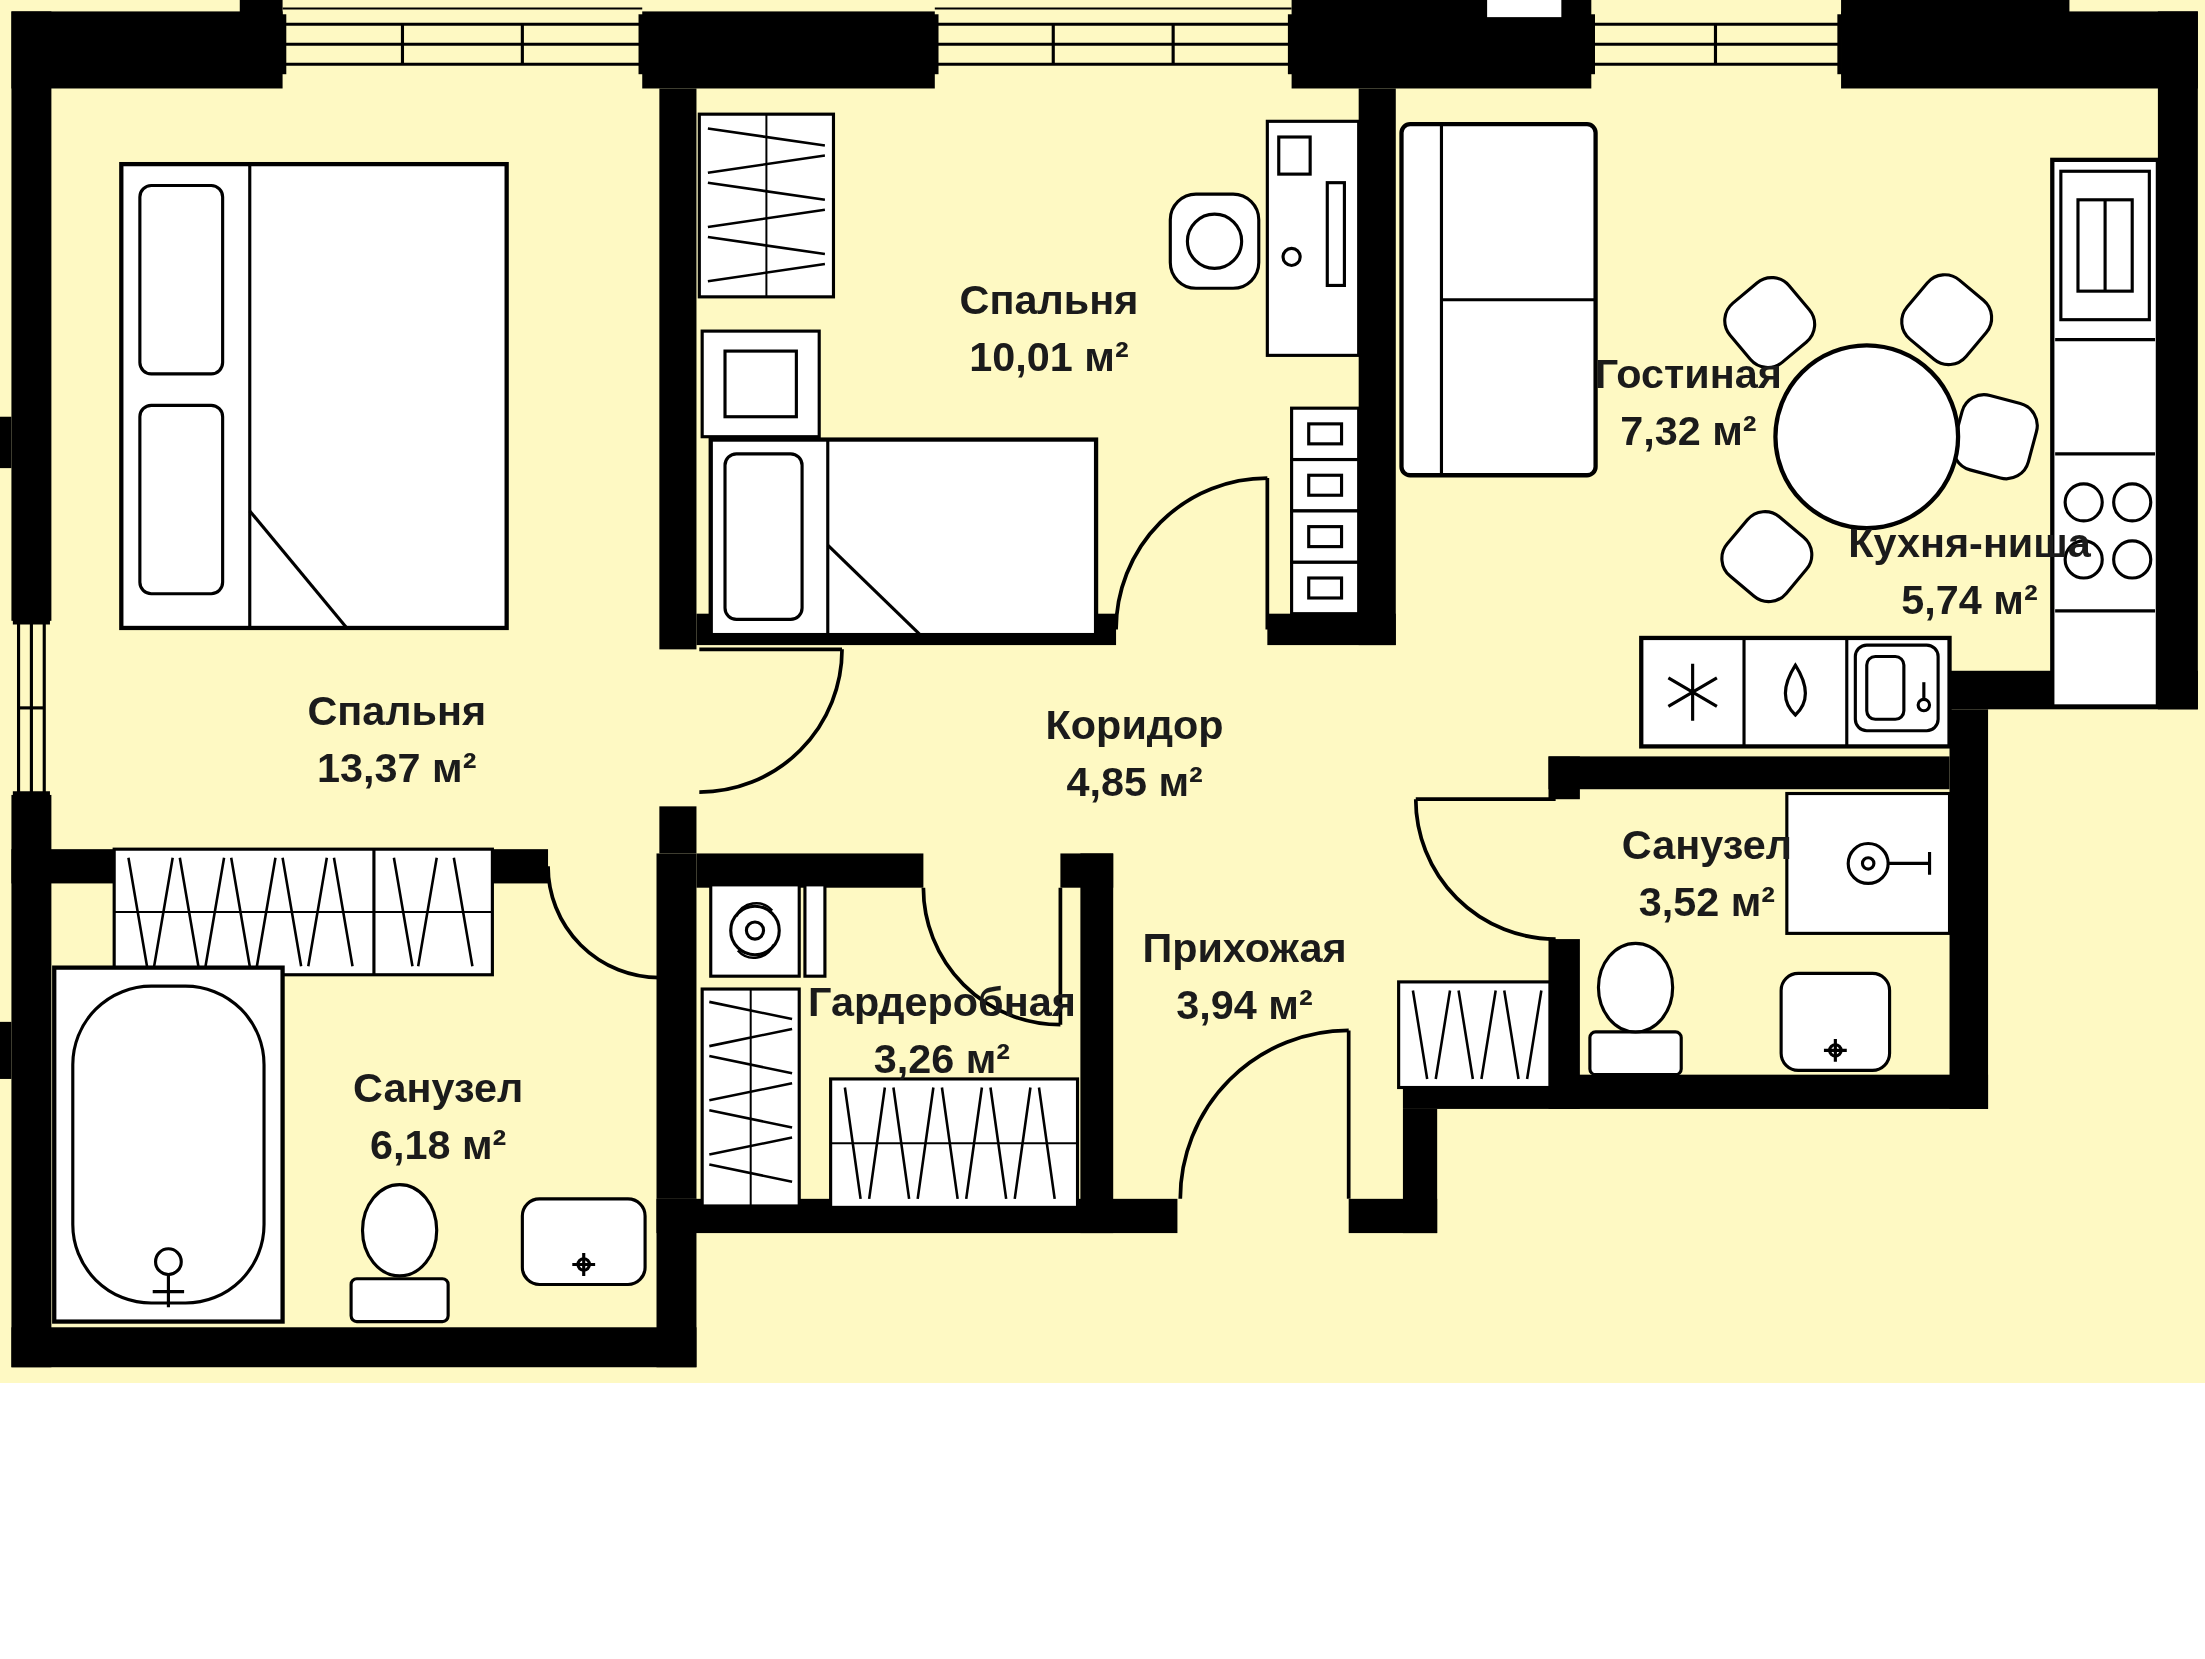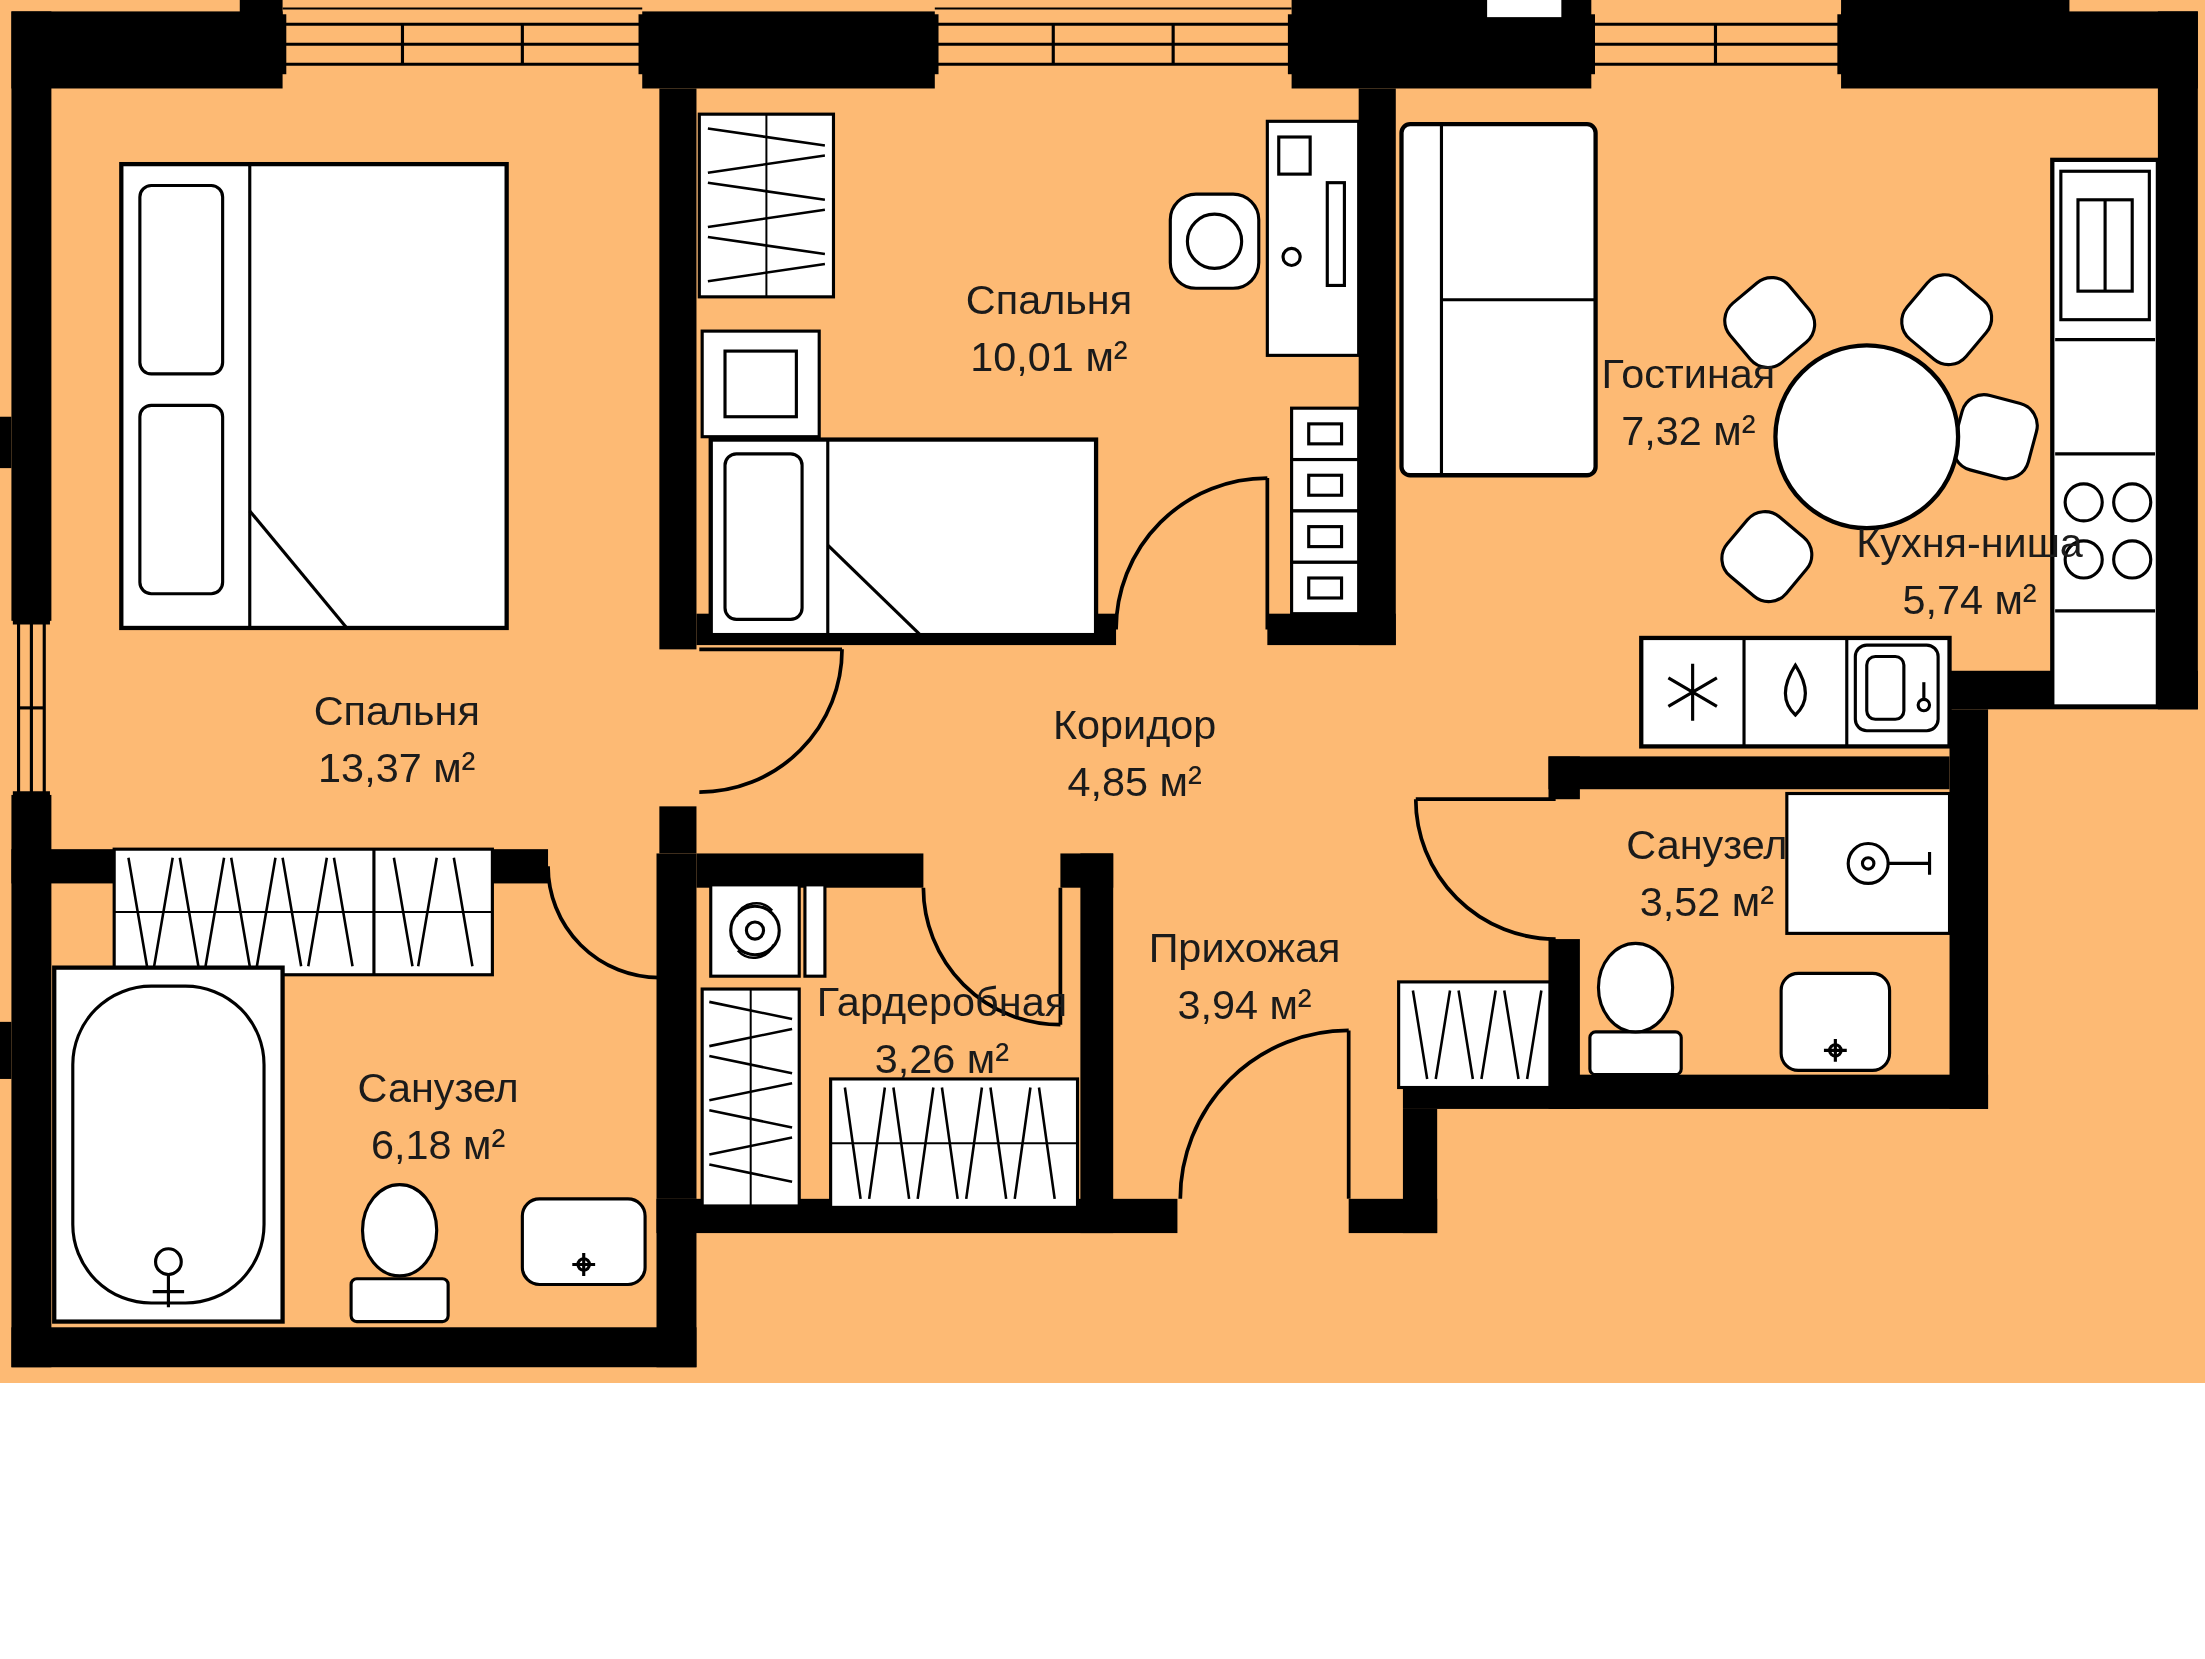--- a/index.html
+++ b/index.html
@@ -1,16 +1,16 @@
 <!DOCTYPE html>
 <html style="font-size:7px"><head>
 <meta charset="utf-8">
 <style>
   html,body{margin:0;padding:0;background:#ffffff;}
-  .stage{width:100vw;background:#fdba74;}
+  .stage{width:100vw;background:#fef9c3;font-weight:bold;}
   svg{display:block;width:100%;height:auto;}
   .wall{fill:#000000;stroke:none;}
   .notch{fill:#ffffff;stroke:none;}
   .door{fill:none;stroke:#000000;stroke-width:2.6;}
   .win{fill:none;stroke:#000000;stroke-width:2.2;}
   .win-t{fill:none;stroke:#000000;stroke-width:3.2;}
   .f2{fill:#ffffff;stroke:#000000;stroke-width:2.2;}
   .f3{fill:#ffffff;stroke:#000000;stroke-width:3;}
   .s2{fill:none;stroke:#000000;stroke-width:2.2;}
   .hatch{fill:none;stroke:#000000;stroke-width:1.8;}

